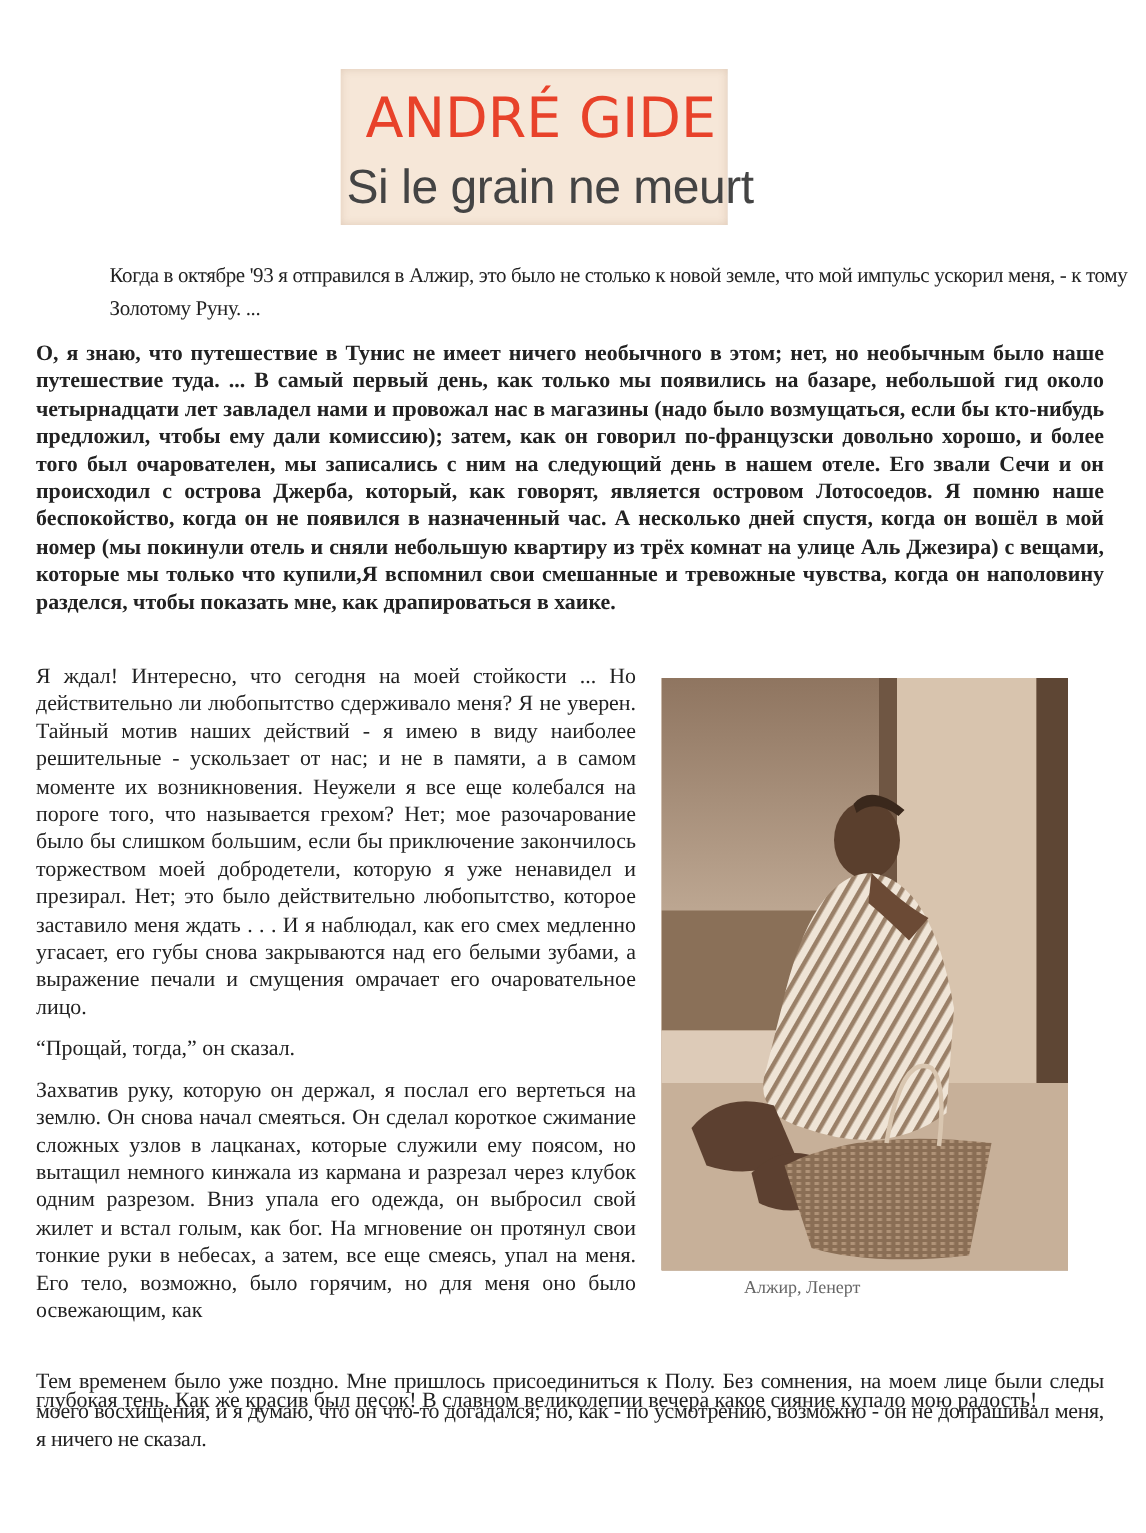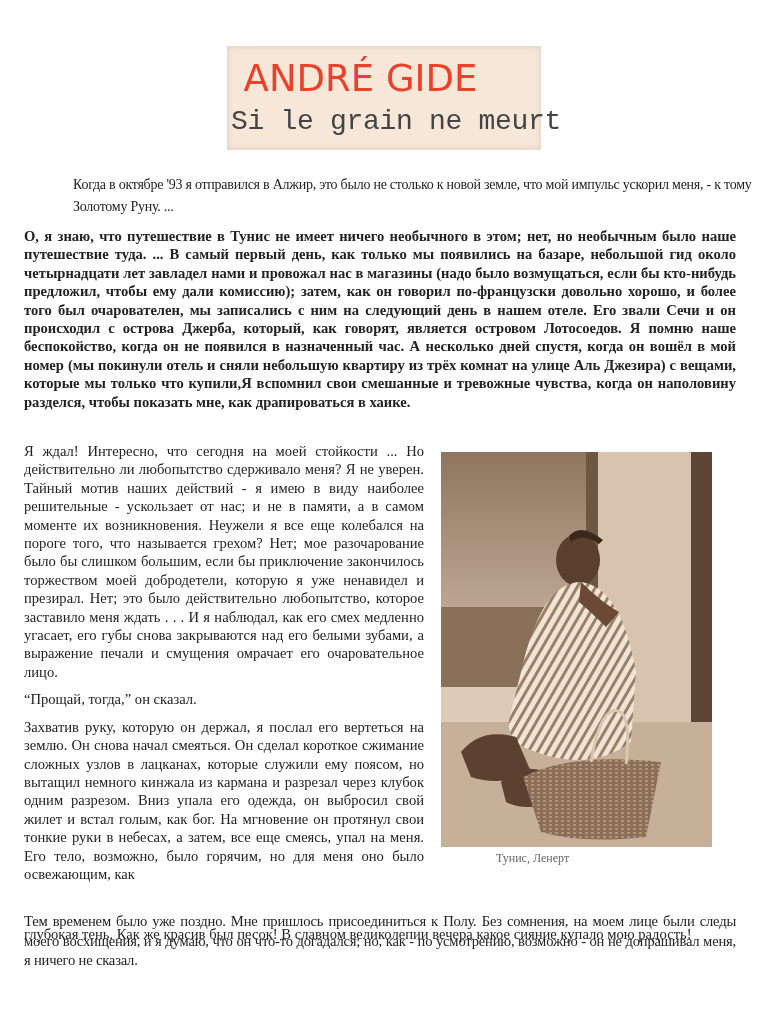--- a/index.html
+++ b/index.html
@@ -2,34 +2,34 @@
 <html><head>
   <meta charset="utf-8">
   <style>
     html, body { margin: 0; padding: 0; background: #ffffff; }
     body {
       width: 764px; height: 1022px; overflow: hidden; position: relative;
       font-family: "Liberation Serif", "DejaVu Serif", serif;
       color: #222222;
     }
     .cover {
-      position: absolute; left: 227px; top: 46px; width: 314px; height: 104px;
+      position: absolute; left: 227px; top: 46px; width: 258px; height: 104px;
       background: #f6e7d8;
       box-shadow: inset 0 0 6px rgba(160,120,90,0.25);
     }
     .cover-author {
       position: absolute; left: 2px; top: 14px; width: 263px;
       font-family: "DejaVu Sans", sans-serif; font-weight: normal;
       font-size: 37px; letter-spacing: 0px; color: #e8422a; line-height: 1;
       text-align: center; white-space: nowrap;
     }
     .cover-title {
       position: absolute; left: 4px; top: 62px; width: 260px;
-      font-family: Liberation Mono, monospace;
-      font-size: 28px; color: #444444; line-height: 1; text-align: center; white-space: nowrap;
+      font-family: Liberation Sans, sans-serif;
+      font-size: 32px; color: #444444; line-height: 1; text-align: center; white-space: nowrap;
       letter-spacing: -0.3px;
     }
     .para {
       position: absolute; margin: 0;
       font-size: 14.6px; line-height: 18.4px; text-align: justify;
     }
     .p-intro {
       left: 25px; top: 174px; width: 700px;
       font-size: 14px; line-height: 22px; letter-spacing: -0.25px; text-align: left; margin-left: 48px;
     }
@@ -98,17 +98,17 @@
     <ellipse cx="137" cy="108" rx="22" ry="26" fill="#5a3f2d"></ellipse>
     <path d="M128 84 Q140 70 162 88 L158 92 Q142 80 130 90 Z" fill="#3a281c"></path>
     <path d="M80 220 Q100 130 140 130 Q180 135 195 220 L190 290 Q150 320 95 300 Q60 290 70 260 Z" fill="url(#stripes)"></path>
     <path d="M140 130 Q160 150 178 160 L165 175 Q150 160 138 150 Z" fill="#6b4a35"></path>
     <path d="M20 300 Q40 275 75 285 L90 320 Q60 335 30 325 Z" fill="#5c4030"></path>
     <path d="M60 330 Q80 310 105 320 L110 350 Q85 360 65 350 Z" fill="#5c4030"></path>
     <path d="M82 325 Q130 300 220 310 L205 385 Q140 392 100 380 Z" fill="url(#weave)"></path>
     <path d="M150 310 Q160 250 180 260 Q190 270 185 312" fill="none" stroke="#d9c6b0" stroke-width="3"></path>
   </svg>
 </div>
-<div class="caption">Тунис, Ленерт</div>
+<div class="caption">Алжир, Ленерт</div>
 
 <p class="para p-tail1">глубокая тень. Как же красив был песок! В славном великолепии вечера какое сияние купало мою радость!</p>
 
 <p class="para p-last">Тем временем было уже поздно. Мне пришлось присоединиться к Полу. Без сомнения, на моем лице были следы моего восхищения, и я думаю, что он что-то догадался; но, как - по усмотрению, возможно - он не допрашивал меня, я ничего не сказал.</p>
 
 </body></html>

